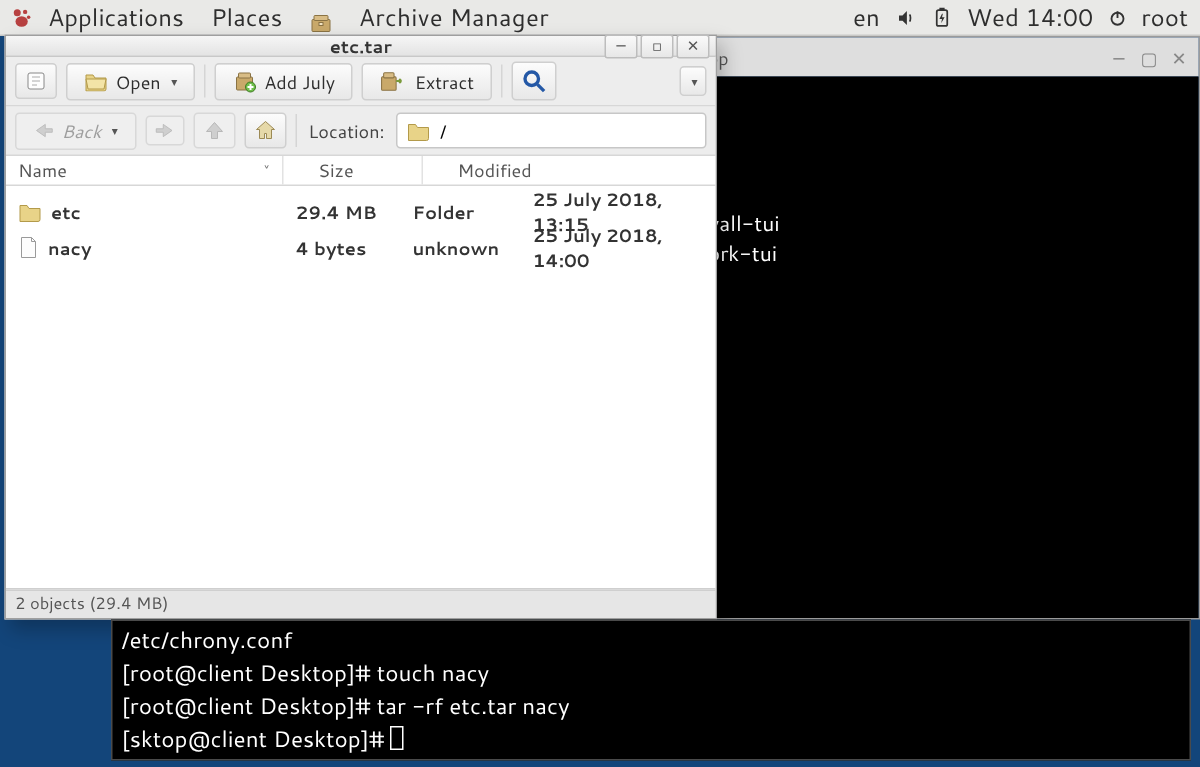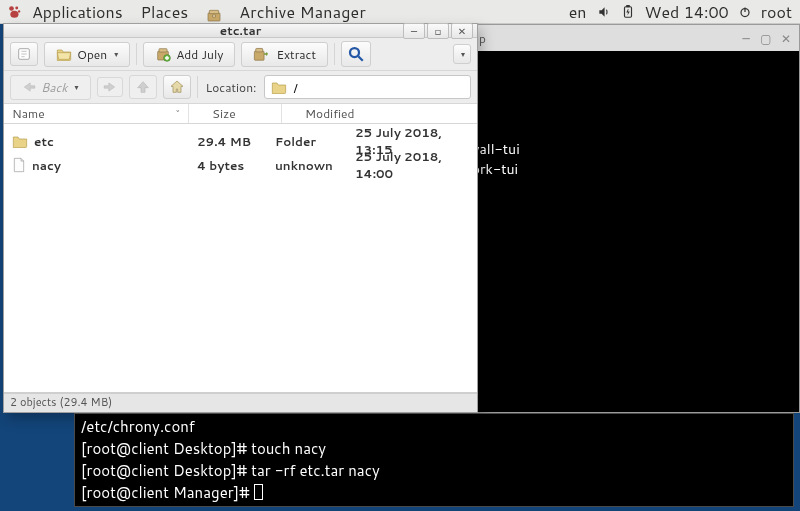--- a/index.html
+++ b/index.html
@@ -316,13 +316,13 @@
   </div>
 
   <div class="statusbar">
     <span>2 objects (29.4 MB)</span>
   </div>
 </div>
 
 <div class="fg-term"><span>/etc/chrony.conf</span>
 <span>[root@client Desktop]# touch nacy</span>
 <span>[root@client Desktop]# tar -rf etc.tar nacy</span>
-<span>[root@client Manager]# </span><span class="cursor"></span></div>
+<span>[sktop@client Desktop]# </span><span class="cursor"></span></div>
 
 </body></html>

